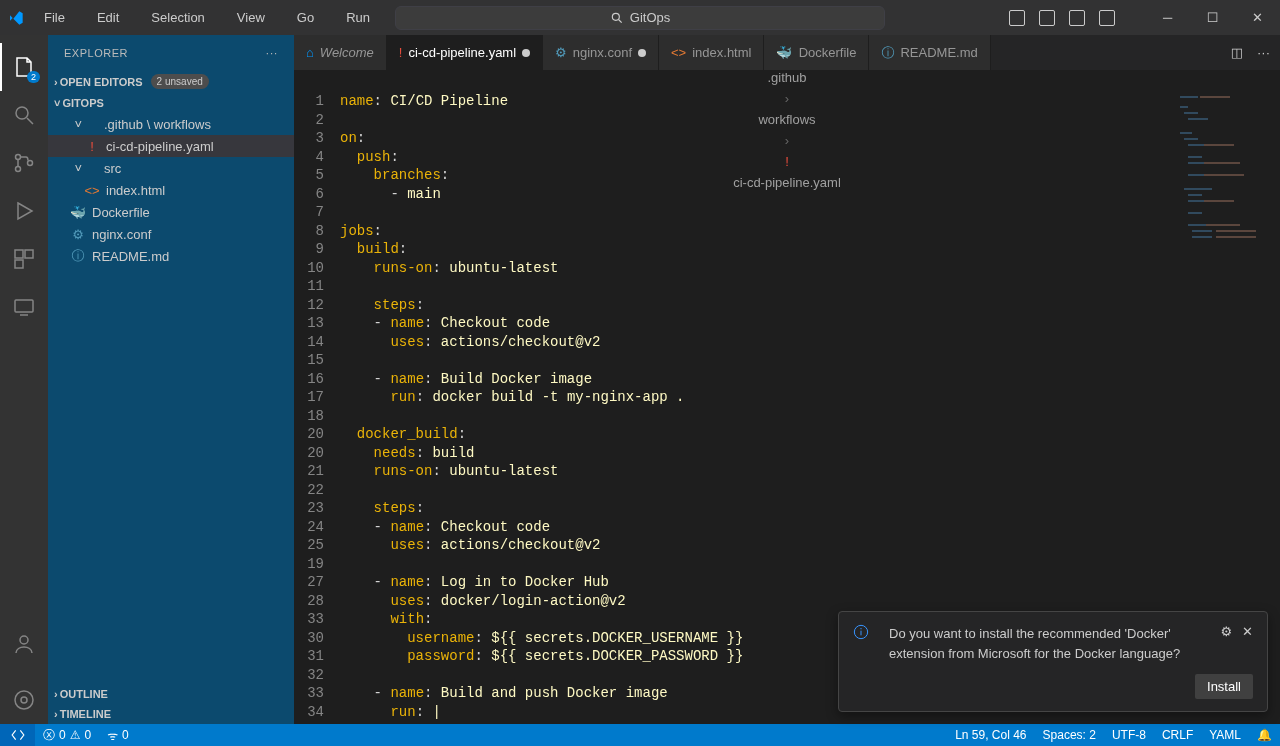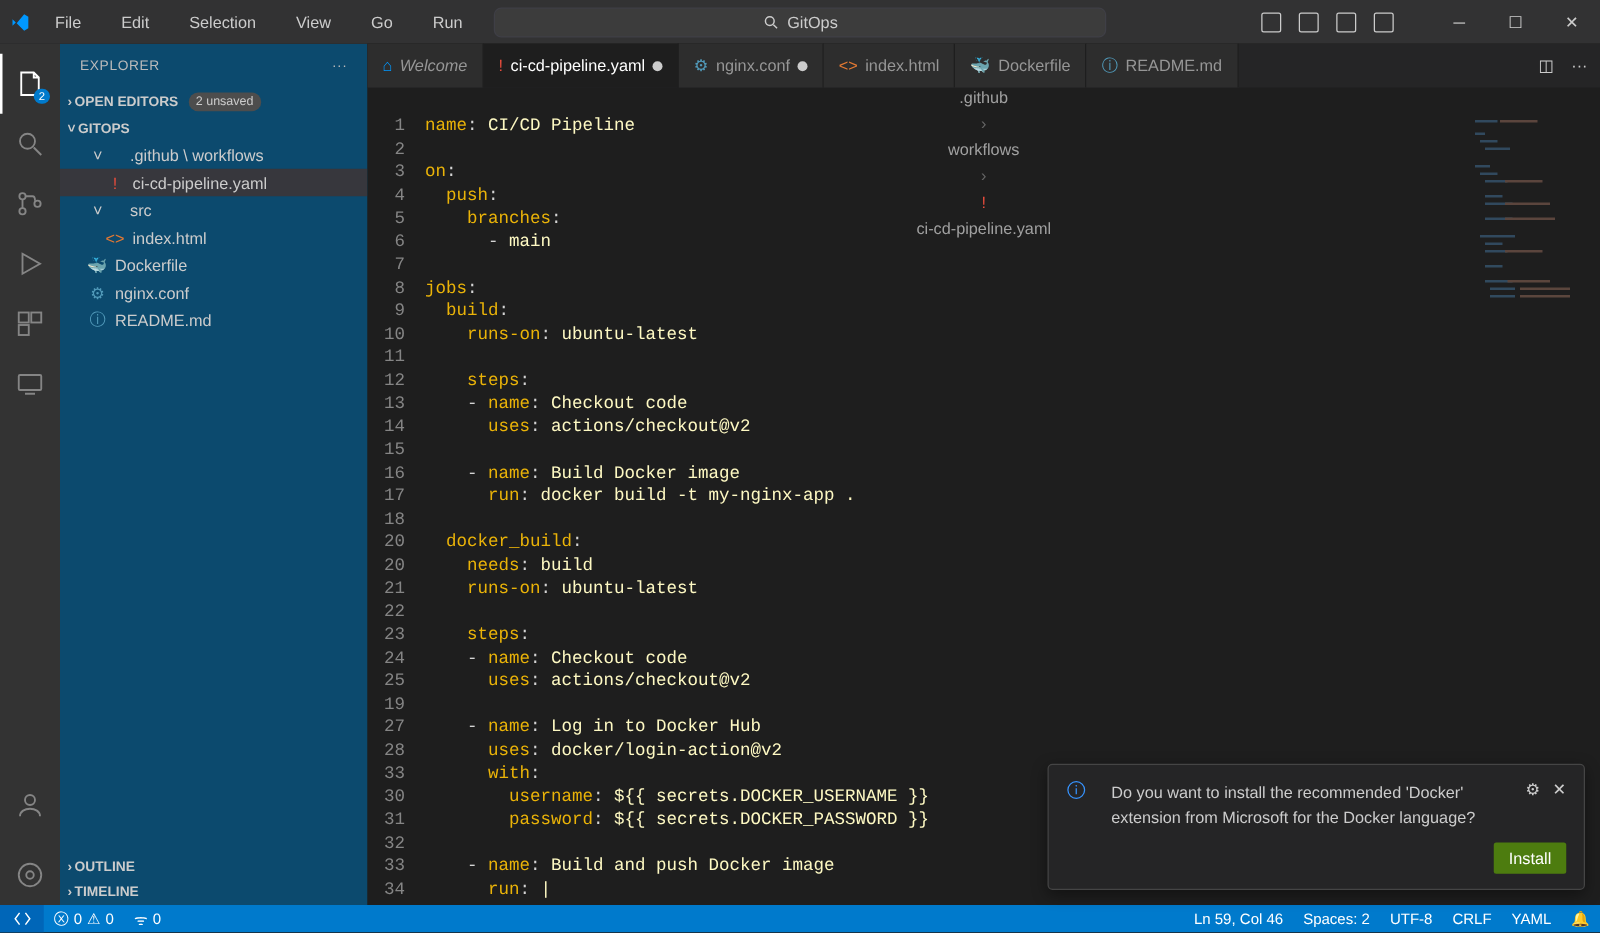--- a/index.html
+++ b/index.html
@@ -47,21 +47,21 @@
 .kw { color:#eab308; }
 .str { color:#fef9c3; }
 .pun { color:#d4d4d4; }
 .minimap { position:absolute; right:14px; top:0; width:90px; height:100%; opacity:0.35; }
 .notif { position:absolute; right:12px; bottom:12px; width:430px; background:#252526; border:1px solid #454545; border-radius:4px; padding:12px 14px; box-shadow:0 4px 12px rgba(0,0,0,0.4); }
 .notif-head { display:flex; align-items:flex-start; gap:20px; }
 .notif-msg { flex:1; color:#cccccc; line-height:20px; }
 .notif-icons { display:flex; gap:10px; color:#cccccc; }
 .notif-btns { display:flex; justify-content:flex-end; gap:8px; margin-top:10px; }
 .btn { padding:5px 12px; border-radius:2px; cursor:pointer; font-size:13px; }
-.btn.primary { background:#4d7c0f; color:#fff; }
+.btn.primary { background:#404040; color:#fff; }
 .btn.secondary { background:#3a3d41; color:#ccc; }
 .status-bar { height:22px; background:#007acc; display:flex; align-items:center; color:#fff; font-size:12px; }
 .status-remote { width:35px; height:22px; background:#0066b8; display:flex; align-items:center; justify-content:center; }
 .status-item { padding:0 8px; display:flex; align-items:center; gap:4px; cursor:pointer; }
 .status-right { margin-left:auto; display:flex; }
 svg { display:block; }
 </style>
 </head>
 <body>
 

